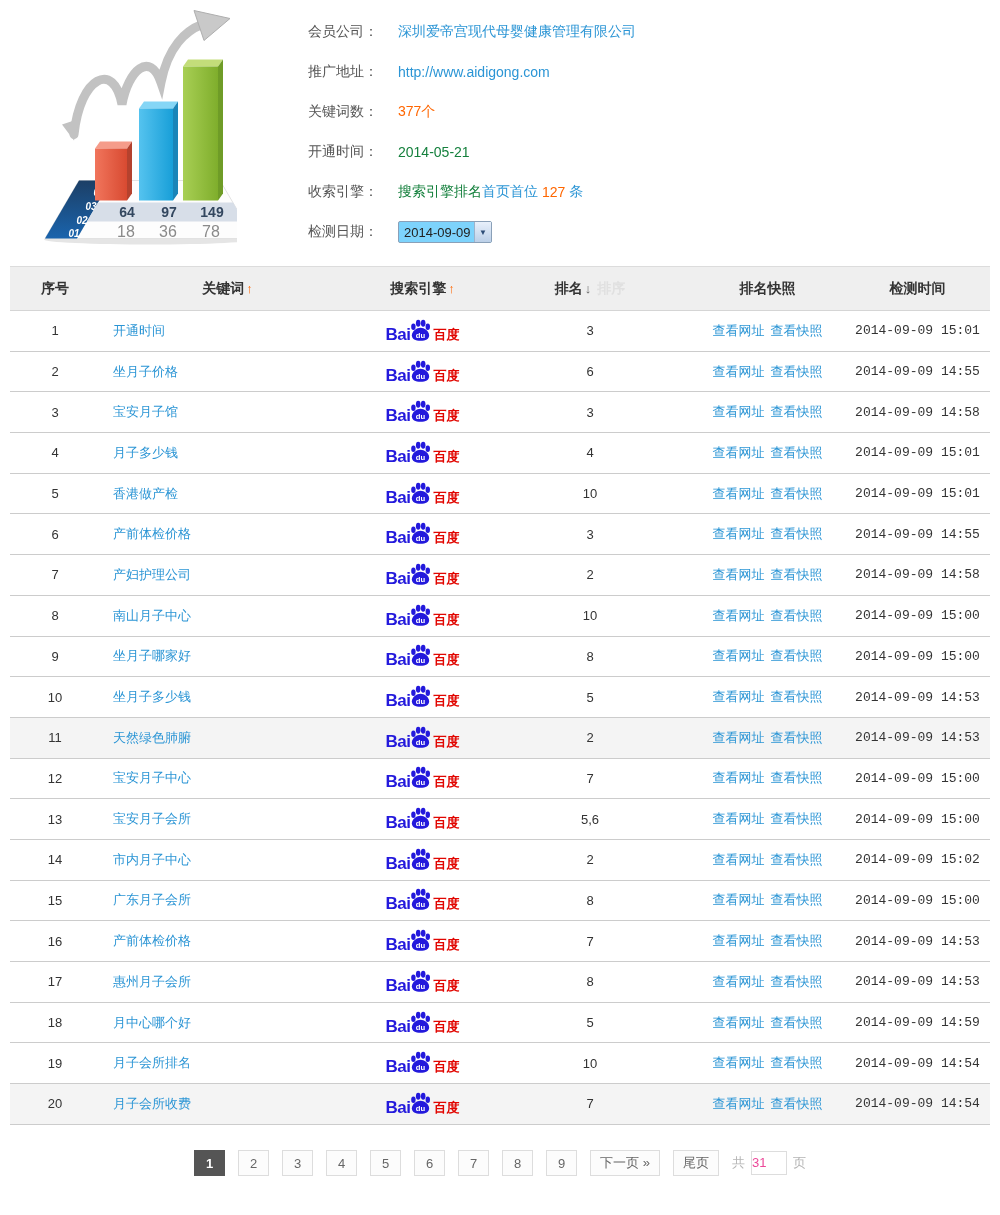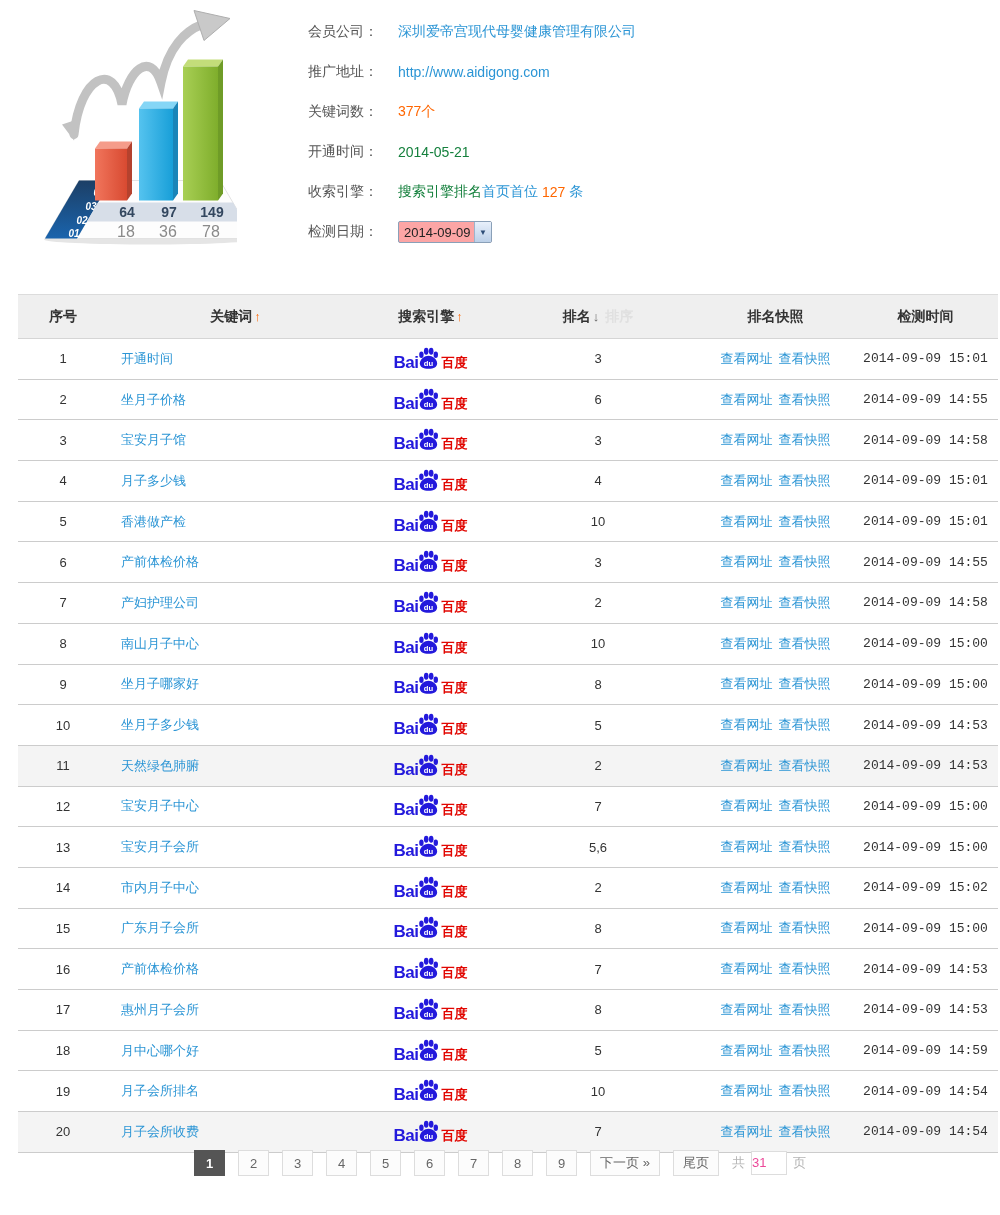--- a/index.html
+++ b/index.html
@@ -10,26 +10,26 @@
   .top { position:relative; height:262px; }
   .chart-illustration { position:absolute; left:22px; top:6px; width:215px; height:240px; }
   .info { position:absolute; left:308px; top:12px; }
   .info-row { height:40px; display:flex; align-items:center; font-size:14px; }
   .info-label { width:90px; color:#555; }
   .info-value { color:#15803d; }
   a.lnk, .lnk { color:#2b95d5; text-decoration:none; cursor:pointer; }
   .orange { color:#ff6600; }
 
   
-  .select { display:inline-flex; align-items:center; border:1px solid #8aa0b8; background:#fca5a5; height:22px; width:94px; border-radius:2px; cursor:pointer; }
+  .select { display:inline-flex; align-items:center; border:1px solid #8aa0b8; background:#7dd3fc; height:22px; width:94px; border-radius:2px; cursor:pointer; }
   .select .sel-text { flex:1; font-size:13px; padding-left:5px; color:#222; }
   .select .sel-arrow { width:17px; height:20px; margin:0; border-left:1px solid #9db4cc; background:linear-gradient(#e8f0fb,#bcd0e8); display:flex; align-items:center; justify-content:center; font-size:8px; color:#2d4d77; }
 
   
-  .rank-table { position:absolute; left:18px; top:266px; width:980px;margin-top:28px; }
+  .rank-table { position:absolute; left:10px; top:266px; width:980px; }
   .thead { display:flex; background:#efefef; height:45px; align-items:center; font-weight:bold; font-size:14px; color:#333; border-top:1px solid #dcdcdc; border-bottom:1px solid #d5d5d5; }
   .trow { display:flex; height:40.7px; align-items:center; font-size:13px; border-bottom:1px solid #ccc; background:#fff; }
   .trow.hl { background:#f4f4f4; }
   .col-index { width:90px; text-align:center; }
   .col-keyword { width:255px; padding-left:13px; }
   .thead .col-keyword { padding-left:0; text-align:center; }
   .col-engine { width:135px; text-align:center; display:flex; justify-content:center; }
   .thead .col-engine { display:block; }
   .col-rank { width:200px; text-align:center; }
   .col-snapshot { width:155px; text-align:center; }

